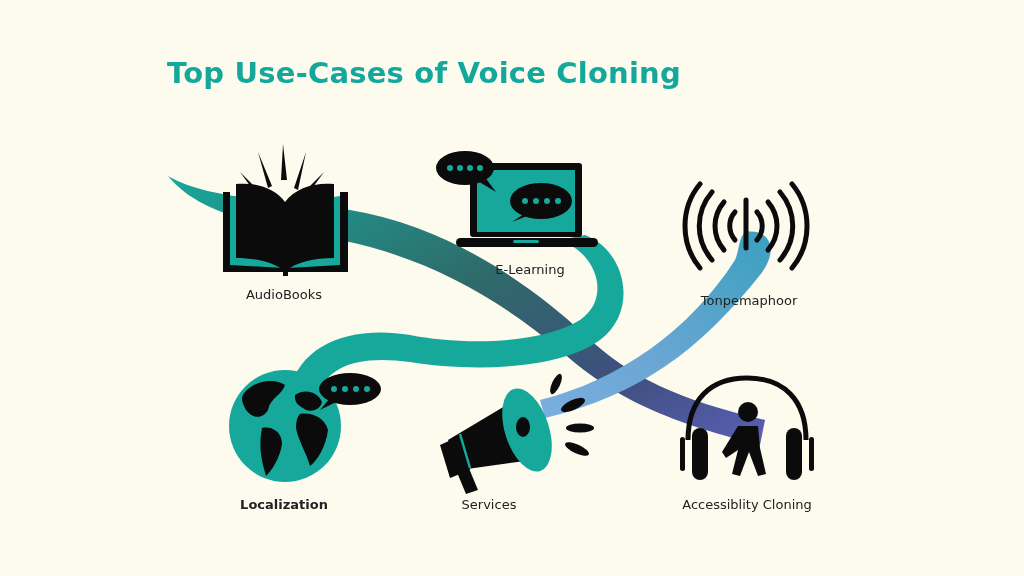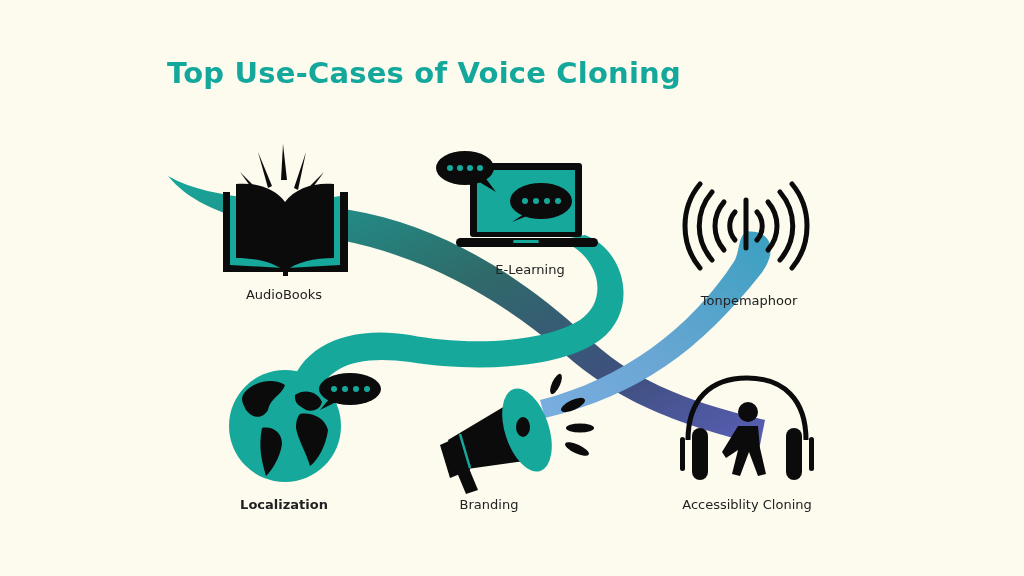--- a/index.html
+++ b/index.html
@@ -143,14 +143,14 @@
     <rect x="809" y="437" width="5" height="34" rx="2.5" fill="#0b0b0b"></rect>
     <circle cx="748" cy="412" r="10" fill="#0b0b0b"></circle>
     <path d="M738 426 L 758 426 L 760 448 L 766 474 L 758 476 L 749 452 L 740 476 L 732 474 L 738 450 L 726 458 L 722 452 Z" fill="#0b0b0b"></path>
   </g>
 </svg>
 
 <div class="label" style="left:284px; top:287px;">AudioBooks</div>
 <div class="label" style="left:530px; top:262px;">E-Learning</div>
 <div class="label" style="left:749px; top:293px;">Tonpemaphoor</div>
 <div class="label" style="left:284px; top:497px;font-weight:bold;">Localization</div>
-<div class="label" style="left:489px; top:497px;">Branding</div>
+<div class="label" style="left:489px; top:497px;">Services</div>
 <div class="label" style="left:747px; top:497px;">Accessiblity Cloning</div>
 
 </body></html>

